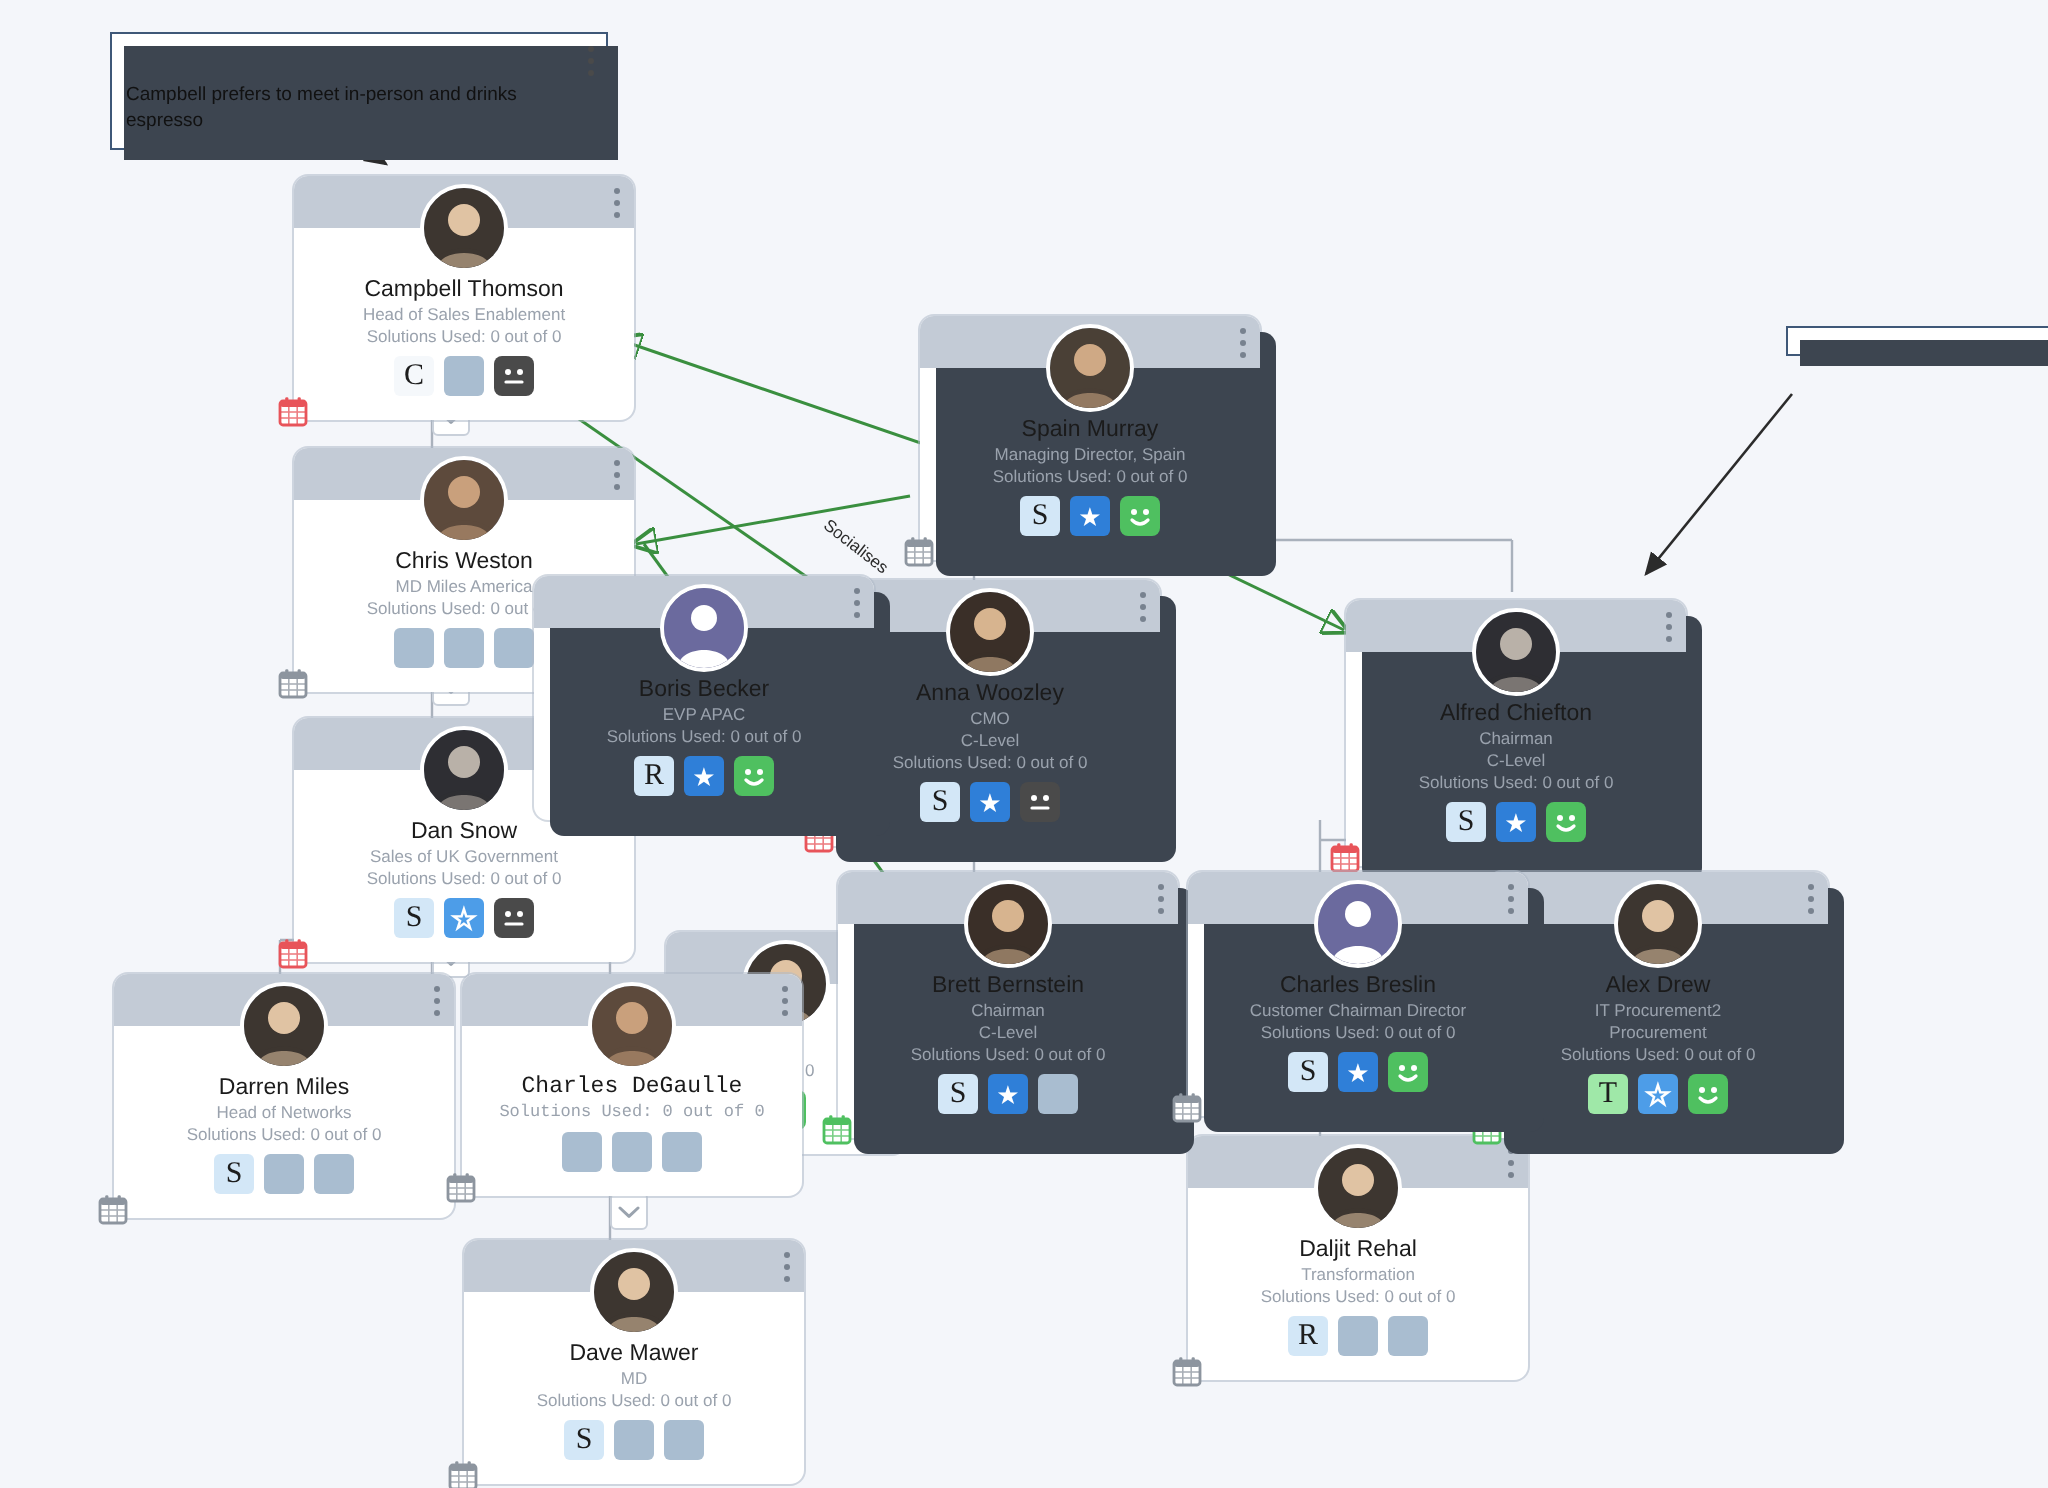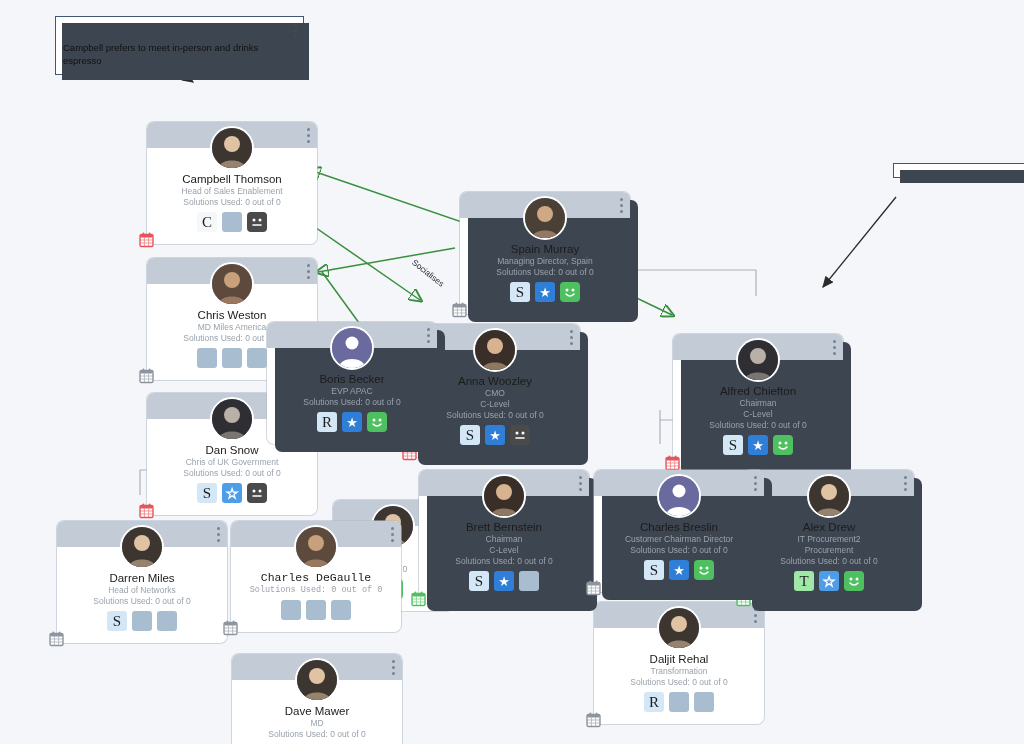--- a/index.html
+++ b/index.html
@@ -11,21 +11,20 @@
   }
   #canvas{position:absolute;inset:0;}
   svg.edges{position:absolute;left:0;top:0;width:1024px;height:744px;pointer-events:none;}
 
   
   .card{
     position:absolute;width:170px;background:#ffffff;
     border-radius:7px;
     box-shadow:0 0 0 1px rgba(175,185,200,.55);
     overflow:visible;
-    margin-top:34px;
   }
   .card .shadowbar{
     position:absolute;left:8px;top:8px;right:-8px;bottom:-8px;
     background:#3d4550;border-radius:7px;z-index:-1;display:none;
   }
   .card.raised .shadowbar{display:block;}
   .card .hdr{
     height:26px;background:#c3cbd6;border-radius:7px 7px 0 0;position:relative;
   }
   .card .kebab{
@@ -236,21 +235,21 @@
         <div class="avatar">
           <svg class="ph" viewBox="0 0 40 40">
             <rect width="40" height="40" fill="#2e2e33"></rect>
             <circle cx="20" cy="16" r="8" fill="#b9b1a8"></circle>
             <path d="M4,40 C4,27 36,27 36,40 z" fill="#2e2e33" opacity=".85"></path>
             <path d="M7,40 C7,30 33,30 33,40 z" fill="#b9b1a8" opacity=".55"></path>
           </svg>
         </div>
         <div class="body">
           <div class="nm">Dan Snow</div>
-          <div class="rl">Chris of UK Government</div>
+          <div class="rl">Sales of UK Government</div>
           <div class="su">Solutions Used: 0 out of 0</div>
           <div class="badges">
             <div class="bdg ltr ">S</div>
             <div class="bdg star lite">★</div>
             <div class="bdg face dark">
               <svg width="20" height="20" viewBox="0 0 20 20">
                 <circle cx="7" cy="8" r="1.5" fill="#fff"></circle>
                 <circle cx="13" cy="8" r="1.5" fill="#fff"></circle>
                 <path d="M6,13 H14" stroke="#fff" stroke-width="1.6" stroke-linecap="round"></path>
               </svg>

